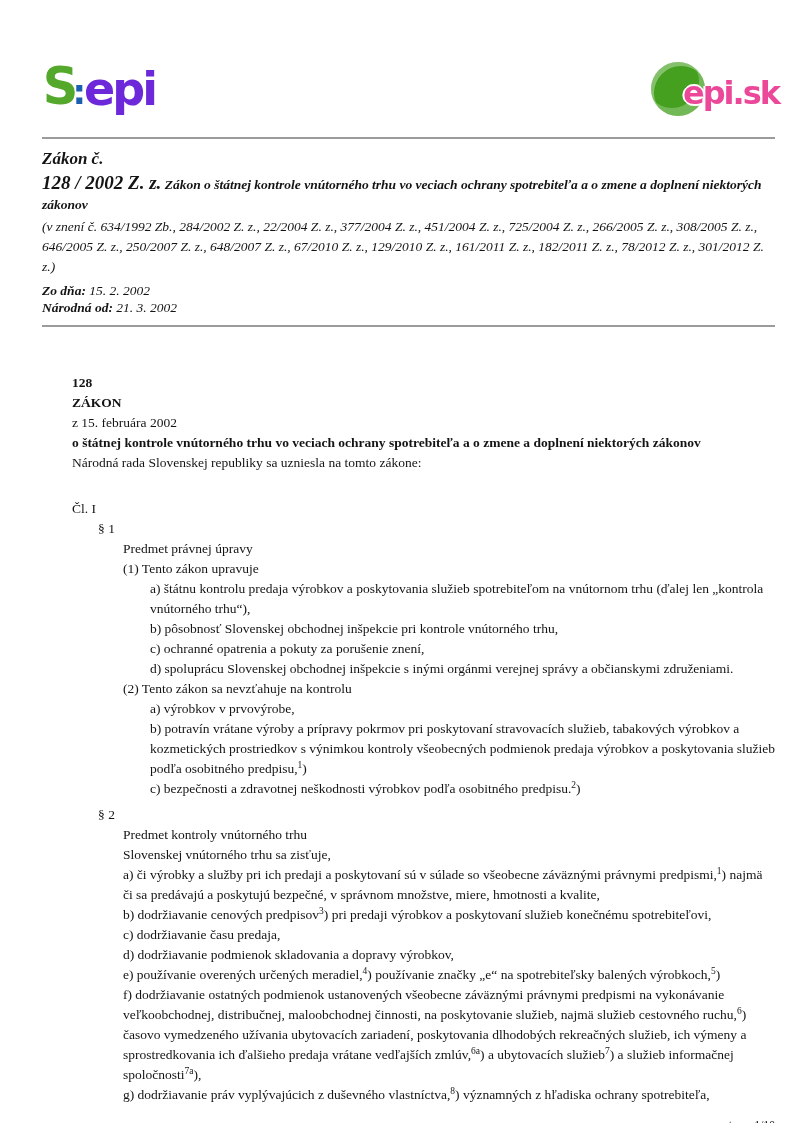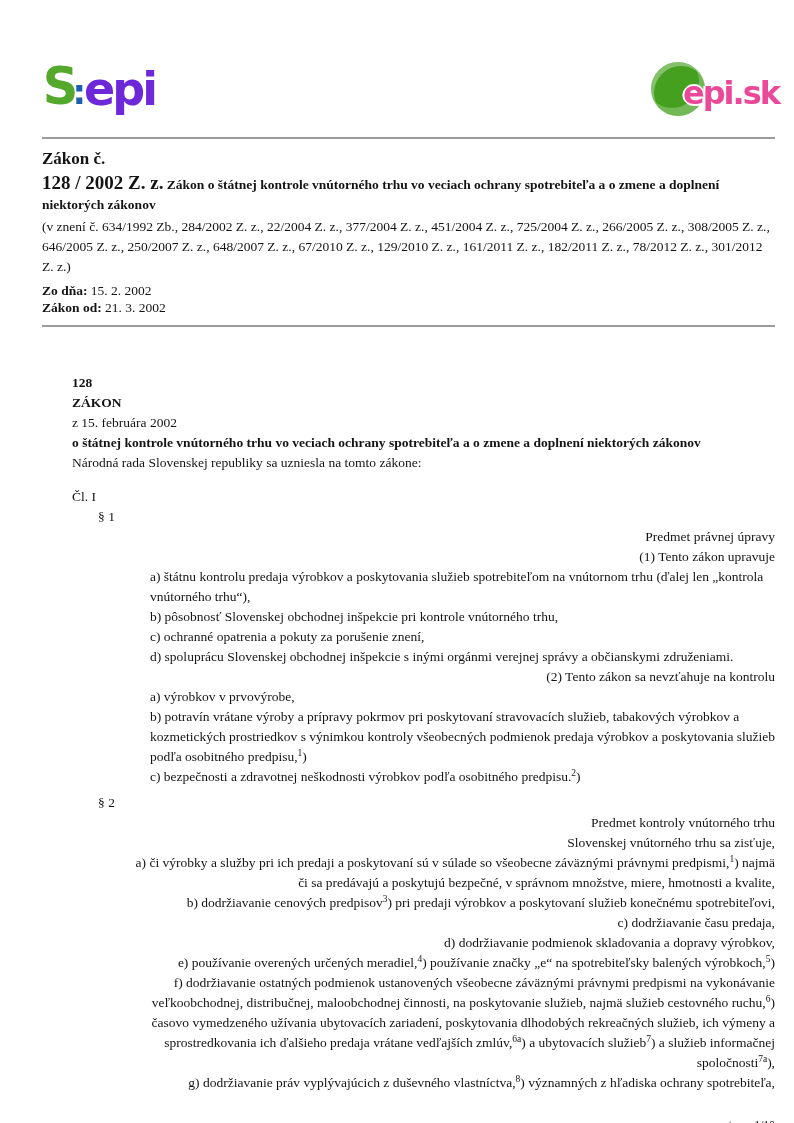--- a/index.html
+++ b/index.html
@@ -68,42 +68,42 @@
   }
   
   .rule {
     border:none;
     border-top:2px solid #9b9b9b;
     margin:0;
   }
   .rule-top { margin-top:17px; }
   .rule-mid { margin-top:9px; }
   
-  .doc-header { margin-top:8px; line-height:20px; font-size:13.5px; }
+  .doc-header { margin-top:8px; line-height:20px; font-size:13.5px;font-style:italic; }
   .law-label { font-size:17px; font-weight:bold; line-height:24px; }
   .law-titleline { margin:2px 0 0 0; font-weight:bold; }
   .law-number { font-size:19px; }
   .law-title-text { font-size:13.5px; }
   .amendments { margin:2px 0 5px 0; font-size:13.5px; line-height:20px; }
   .date-row { line-height:17px; }
   .date-row .lbl { font-weight:bold; }
   
   main {
     display:block;
     margin:46px 0 0 30px;
     font-size:13.5px;
     line-height:20px;
   }
   .para { margin:0; }
   .bold { font-weight:bold; }
   .indent-0 { margin-left:0; }
   .indent-1 { margin-left:26px; }
-  .indent-2 { margin-left:51px;text-align:right; }
+  .indent-2 { margin-left:51px; }
   .indent-3 { margin-left:78px; }
-  .gap-lg { margin-top:14px; }
+  .gap-lg { margin-top:26px; }
   .gap-sm { margin-top:6px; }
   sup { font-size:9.5px; line-height:1; vertical-align:5px; }
   
   .page-footer {
     position:absolute;
     top:1119px; right:19px;
     font-size:11.5px;
     color:#141414;
   }
 </style>
@@ -124,21 +124,21 @@
     </div>
   </div>
 
   <hr class="rule rule-top">
 
   <section class="doc-header">
     <div class="law-label">Zákon č.</div>
     <p class="law-titleline"><span class="law-number">128 / 2002 Z. z.</span> <span class="law-title-text">Zákon o štátnej kontrole vnútorného trhu vo veciach ochrany spotrebiteľa a o zmene a doplnení niektorých zákonov</span></p>
     <p class="amendments">(v znení č. 634/1992 Zb., 284/2002 Z. z., 22/2004 Z. z., 377/2004 Z. z., 451/2004 Z. z., 725/2004 Z. z., 266/2005 Z. z., 308/2005 Z. z., 646/2005 Z. z., 250/2007 Z. z., 648/2007 Z. z., 67/2010 Z. z., 129/2010 Z. z., 161/2011 Z. z., 182/2011 Z. z., 78/2012 Z. z., 301/2012 Z. z.)</p>
     <div class="date-row"><span class="lbl">Zo dňa:</span> <span>15. 2. 2002</span></div>
-    <div class="date-row"><span class="lbl">Zákon od:</span> <span>21. 3. 2002</span></div>
+    <div class="date-row"><span class="lbl">Národná od:</span> <span>21. 3. 2002</span></div>
   </section>
 
   <hr class="rule rule-mid">
 
   <main>
       <div class="para indent-0 bold">128</div>
       <div class="para indent-0 bold">ZÁKON</div>
       <div class="para indent-0">z 15. februára 2002</div>
       <div class="para indent-0 bold">o štátnej kontrole vnútorného trhu vo veciach ochrany spotrebiteľa a o zmene a doplnení niektorých zákonov</div>
       <div class="para indent-0">Národná rada Slovenskej republiky sa uzniesla na tomto zákone:</div>

